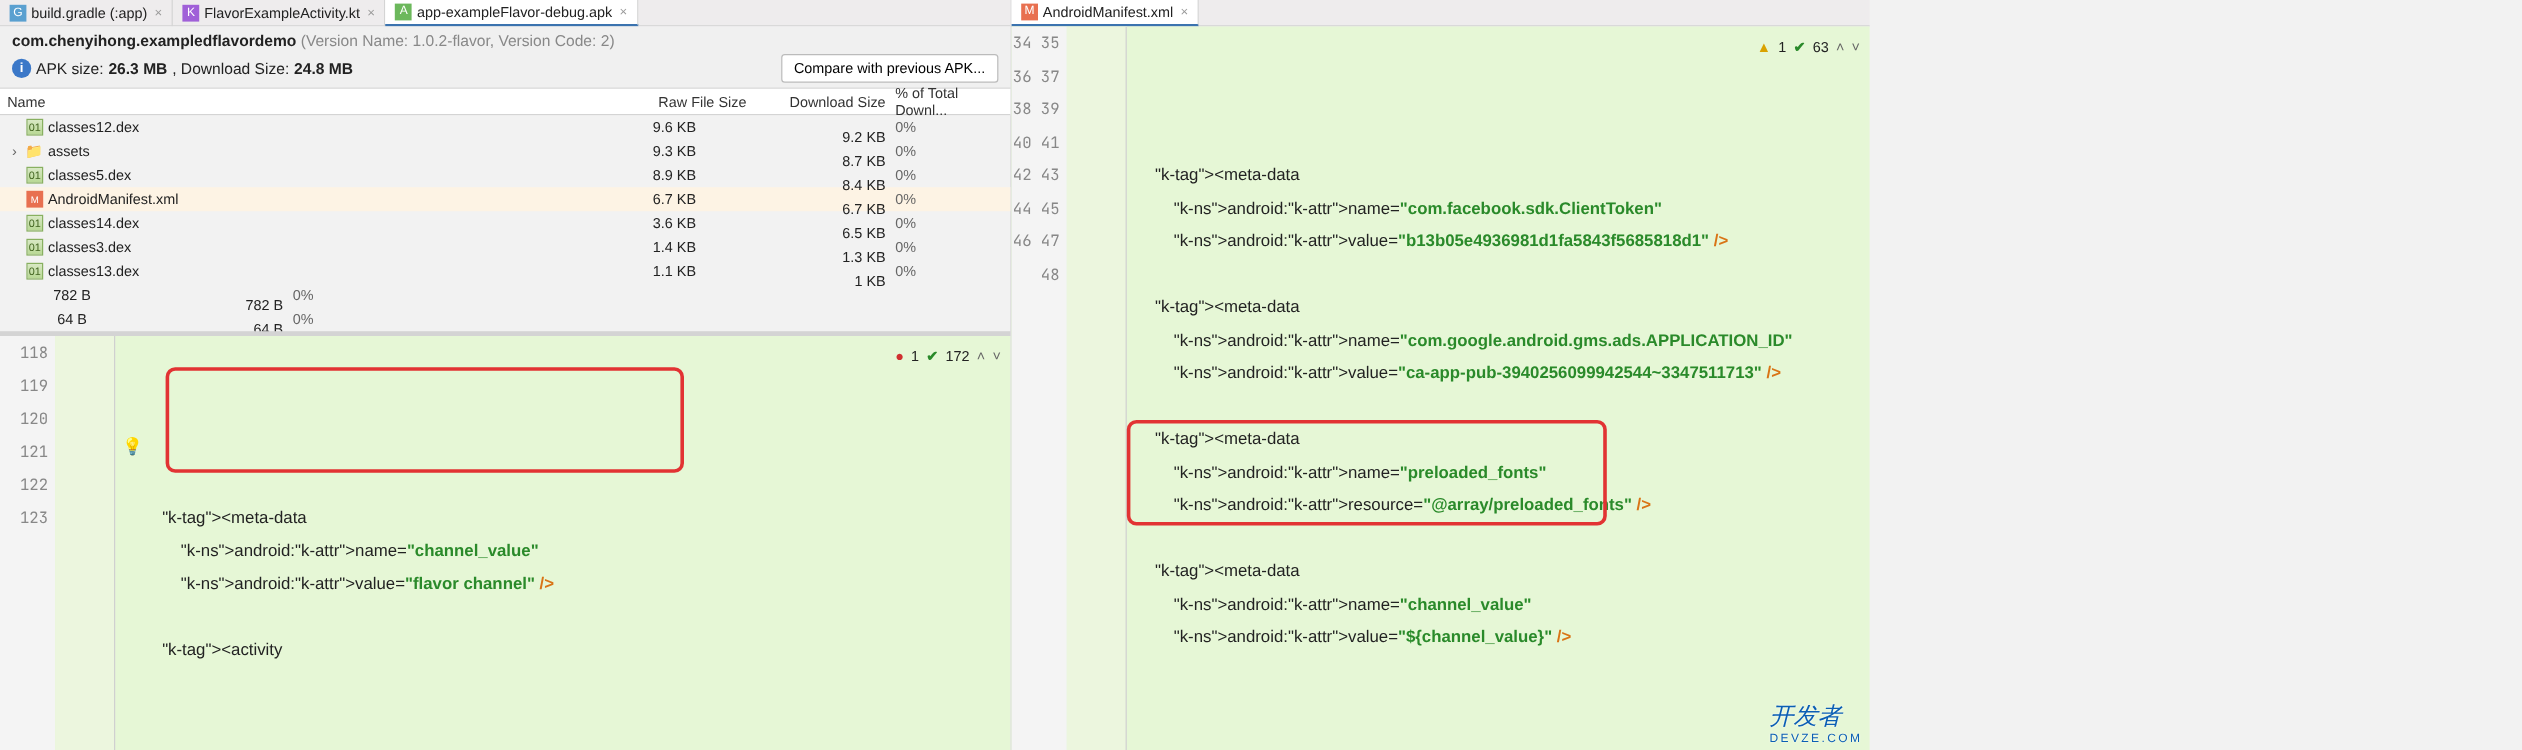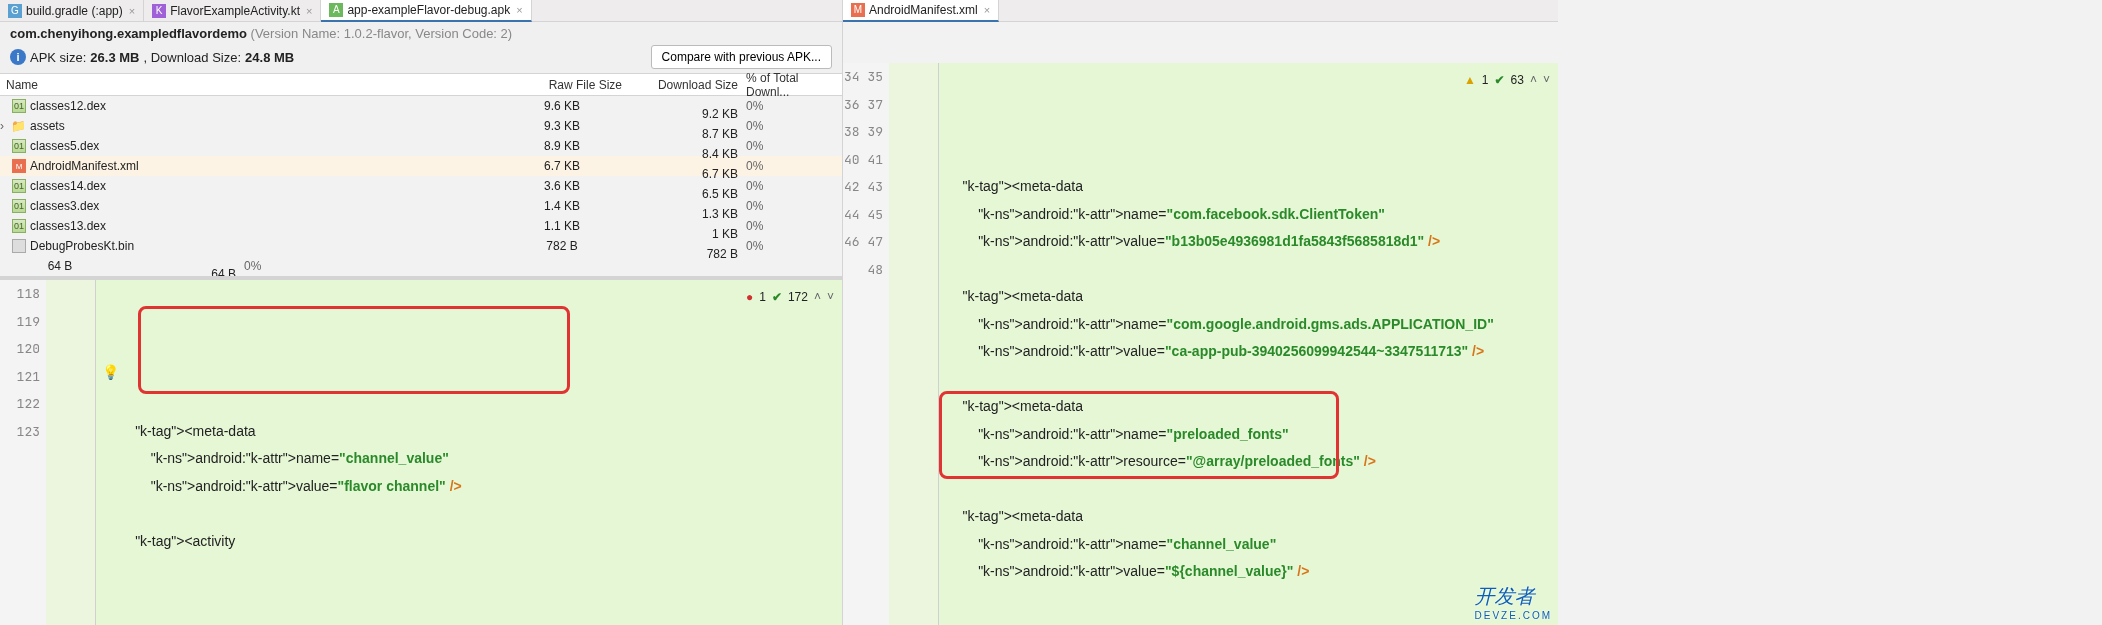--- a/index.html
+++ b/index.html
@@ -27,21 +27,21 @@
 
 
 .tbl { flex: none; }
 .thead { display: flex; background: #fff; border-bottom: 1px solid #d4d4d4; font-size: 12px; color: #333; height: 22px; align-items: center; }
 .thead .c1 { flex: 1; padding-left: 6px; }
 .thead .c2 { width: 130px; text-align: right; padding-right: 10px; }
 .thead .c3 { width: 110px; text-align: right; padding-right: 4px; }
 .thead .c4 { width: 100px; padding-left: 4px; }
 .trow { display: flex; height: 20px; align-items: center; font-size: 12px; }
 .trow.sel { background: #fdf3e4; }
-.trow .c1 { flex: 1; display: flex; align-items: center; gap: 4px; padding-left: 12px; }
+.trow .c1 { flex: 1; display: flex; align-items: center; gap: 4px; padding-left: 22px; }
 .trow .c2 { width: 130px; text-align: center; padding-right: 10px; }
 .trow .c3 { width: 110px; text-align: right; padding-right: 4px; margin-top: 16px; }
 .trow .c4 { width: 100px; padding-left: 4px; color: #666; }
 .fic { width: 14px; height: 14px; display: inline-flex; align-items: center; justify-content: center; font-size: 9px; }
 .fic.dex { background: linear-gradient(#d8e8c4, #b8d894); border: 1px solid #88b060; color: #446622; }
 .fic.folder { color: #d4a72c; font-size: 12px; }
 .fic.xml { background: #e87050; color: #fff; font-size: 8px; }
 .fic.bin { background: #ddd; border: 1px solid #aaa; }
 .fic.prop { background: #eee; border: 1px solid #bbb; }
 .expand { width: 12px; text-align: center; color: #666; margin-left: -16px; }
@@ -58,21 +58,21 @@
 .k-str { color: #2a8a2a; font-weight: bold; }
 .redbox { position: absolute; border: 3px solid #e23333; border-radius: 8px; }
 .ed-toolbar { position: absolute; top: 4px; right: 8px; display: flex; align-items: center; gap: 6px; font-size: 12px; z-index: 5; }
 .badge-err { color: #d03030; font-weight: bold; }
 .badge-warn { color: #d9a200; font-weight: bold; }
 .badge-chk { color: #2a8a2a; font-weight: bold; }
 .arrow { color: #666; }
 .bulb { position: absolute; left: 56px; font-size: 14px; }
 
 
-.right .editor-full { height: 100%; margin-top: 41px; }
+.right .editor-full { height: 100%; }
 .logocorner { position: absolute; bottom: 4px; right: 6px; font-family: Impact, Arial, sans-serif; font-weight: 400; font-style: italic; color: #0b5fb4; font-size: 20px; text-shadow: 0 0 2px #fff; z-index: 10; }
 .logocorner .sub { display:block; font-size: 10px; letter-spacing: 2px; text-align: center; font-style: normal; }
 </style>
 </head>
 <body>
 
 <div class="pane left">
   <div class="tabbar" id="left-tabs">
       <div class="tab">
         <span class="icon" style="background: rgb(90, 160, 208); color: rgb(255, 255, 255);">G</span>
@@ -174,24 +174,20 @@
         <div class="trow">
           <div class="c1">
             <span class="fic dex">01</span>
             <span>classes13.dex</span>
           </div>
           <div class="c2">1.1 KB</div>
           <div class="c3">1 KB</div>
           <div class="c4">0%</div>
         </div>
         <div class="trow">
-          <div class="c1">
-            <span class="fic bin"></span>
-            <span>DebugProbesKt.bin</span>
-          </div>
           <div class="c2">782 B</div>
           <div class="c3">782 B</div>
           <div class="c4">0%</div>
         </div>
         <div class="trow">
           <div class="c2">64 B</div>
           <div class="c3">64 B</div>
           <div class="c4">0%</div>
         </div>
       </div>

